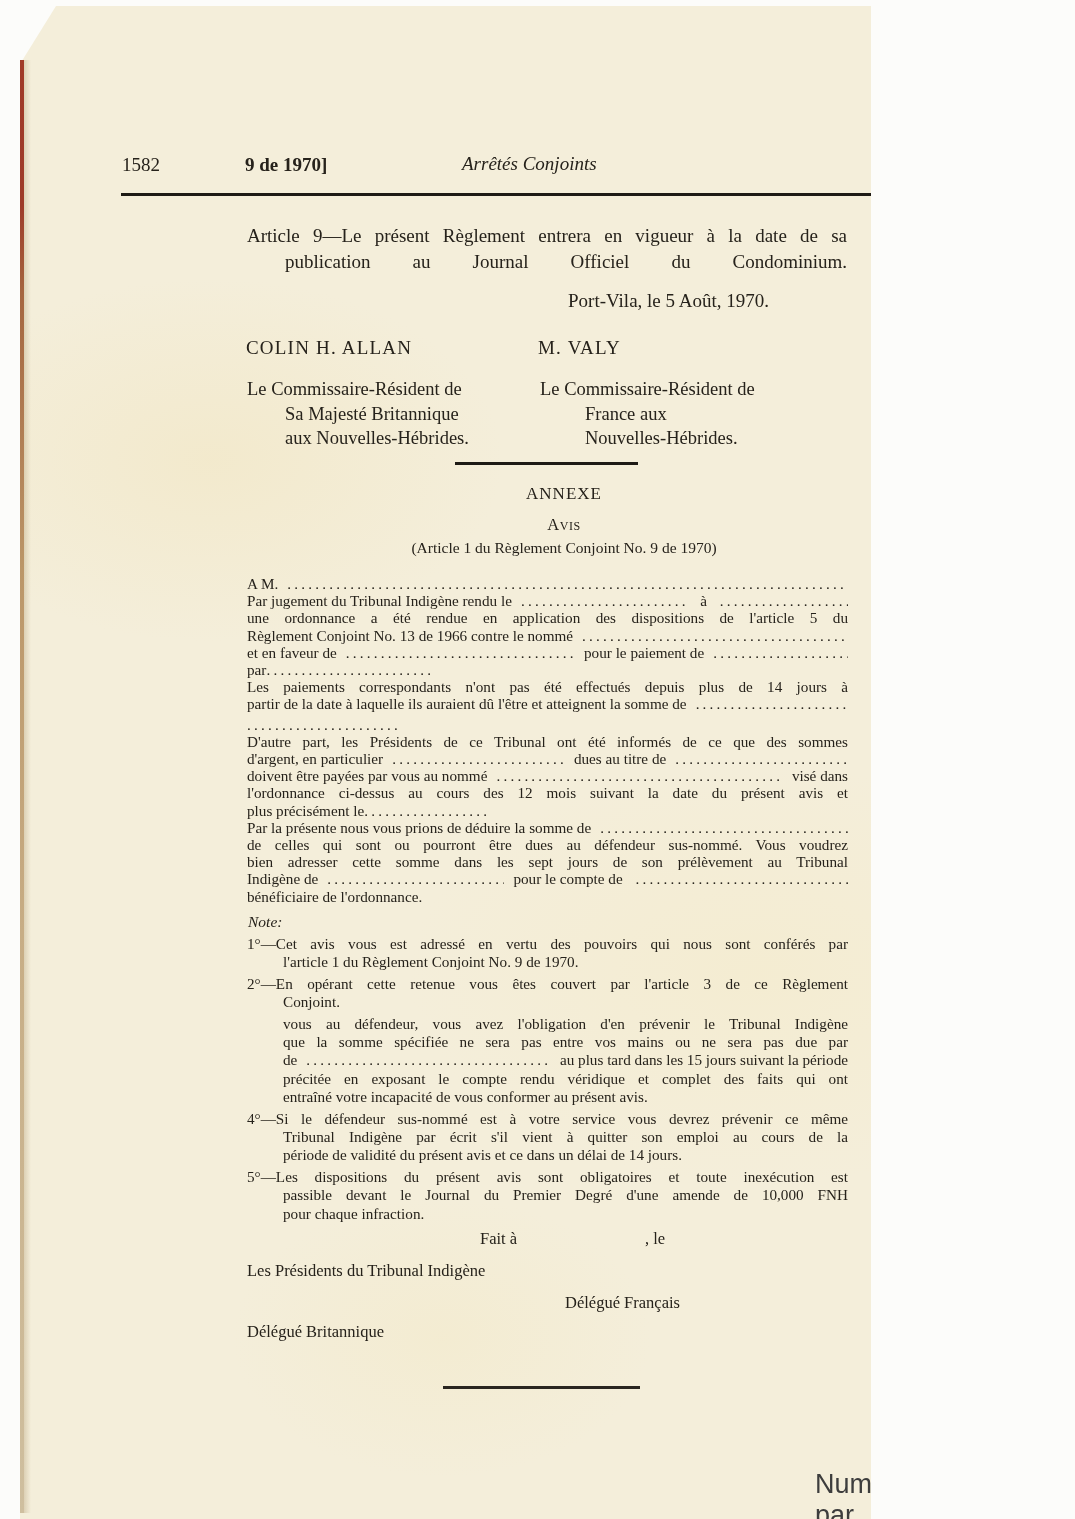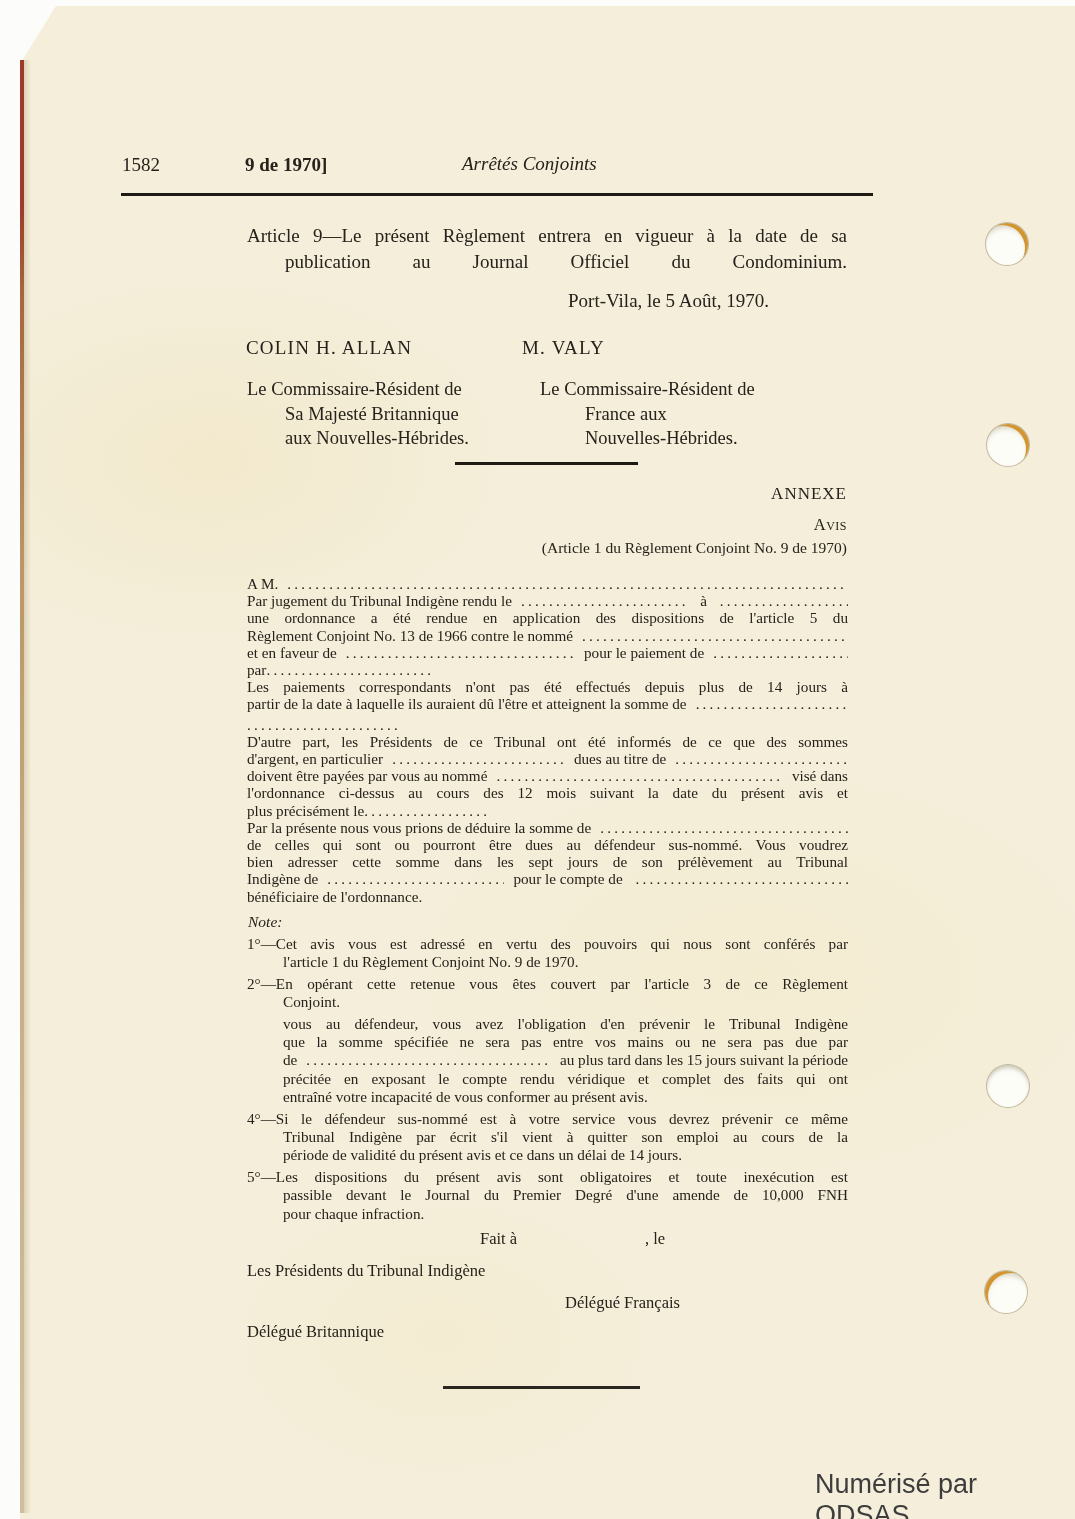--- a/index.html
+++ b/index.html
@@ -1,16 +1,16 @@
 <!DOCTYPE html>
 <html><head>
 <meta charset="utf-8">
 <style>
   html,body{margin:0;padding:0;background:#fcfcfa;}
-  #scan{position:relative;width:1075px;height:1519px;overflow:hidden;
+  #scan{position:relative;width:871px;height:1519px;overflow:hidden;
         font-family:"Liberation Serif","DejaVu Serif",serif;color:#26221b;}
   #paper{position:absolute;left:20px;top:6px;width:1055px;height:1513px;
          background:
            radial-gradient(420px 260px at 18% 30%, rgba(240,225,180,.35), rgba(240,225,180,0) 70%),
            radial-gradient(500px 300px at 70% 64%, rgba(244,232,190,.30), rgba(244,232,190,0) 70%),
            radial-gradient(300px 200px at 40% 88%, rgba(242,230,188,.28), rgba(242,230,188,0) 70%),
            #f4eeda;
          clip-path:polygon(36px 0, 100% 0, 100% 100%, 0 100%, 0 58px);}
   #edge-strip{position:absolute;left:20px;top:60px;width:4px;height:1453px;
          background:linear-gradient(180deg,#a03a28 0%,#9e3b29 10%,#a5653f 16%,#bb9668 35%,#c7ad85 60%,#cfbf9f 100%);}
@@ -25,28 +25,28 @@
   .rule{position:absolute;background:#1e1b15;}
   #page-number{left:122px;top:154px;font-size:19px;}
   #volume-label{left:245px;top:154px;font-size:19px;font-weight:bold;}
   #running-title{left:462px;top:153px;font-size:19px;font-style:italic;}
   #header-rule{left:121px;top:193px;width:752px;height:3px;}
   #article-9{left:247px;top:223px;width:600px;font-size:19px;line-height:26px;}
   #article-9 .l2{margin-left:38px;}
   #dateline{left:568px;top:290px;font-size:19px;}
   .signame{top:337px;font-size:19px;letter-spacing:1.2px;}
   #sig-left-name{left:246px;}
-  #sig-right-name{left:522px;}
+  #sig-right-name{left:538px;}
   .sigtitle{top:377px;font-size:18.5px;line-height:24.5px;}
   #sig-left-title{left:247px;}
   #sig-right-title{left:540px;}
   #sig-left-title .ind{margin-left:38px;}
   #sig-right-title .ind{margin-left:45px;}
   #annexe-rule{left:455px;top:462px;width:183px;height:2.5px;}
-  .centercol{left:247px;width:600px;text-align:right;}
+  .centercol{left:264px;width:600px;text-align:center;}
   #annexe-heading{top:484px;font-size:17px;letter-spacing:1px;}
   #avis-heading{top:515px;font-size:16.5px;font-variant:small-caps;letter-spacing:.5px;}
   #annexe-ref{top:539px;font-size:15.5px;}
   #form-block{left:247px;top:575px;width:601px;font-size:15.2px;line-height:17.2px;}
   #notes-block{left:247px;top:935px;width:601px;font-size:15.2px;line-height:18.4px;}
   #note-label{left:248px;top:913px;font-size:15.5px;font-style:italic;}
   .note-item{margin-bottom:3px;}
   .note-item .cont{padding-left:36px;}
   .dline{min-height:1em;gap:9px;}
   .gap-top{margin-top:3px;}

